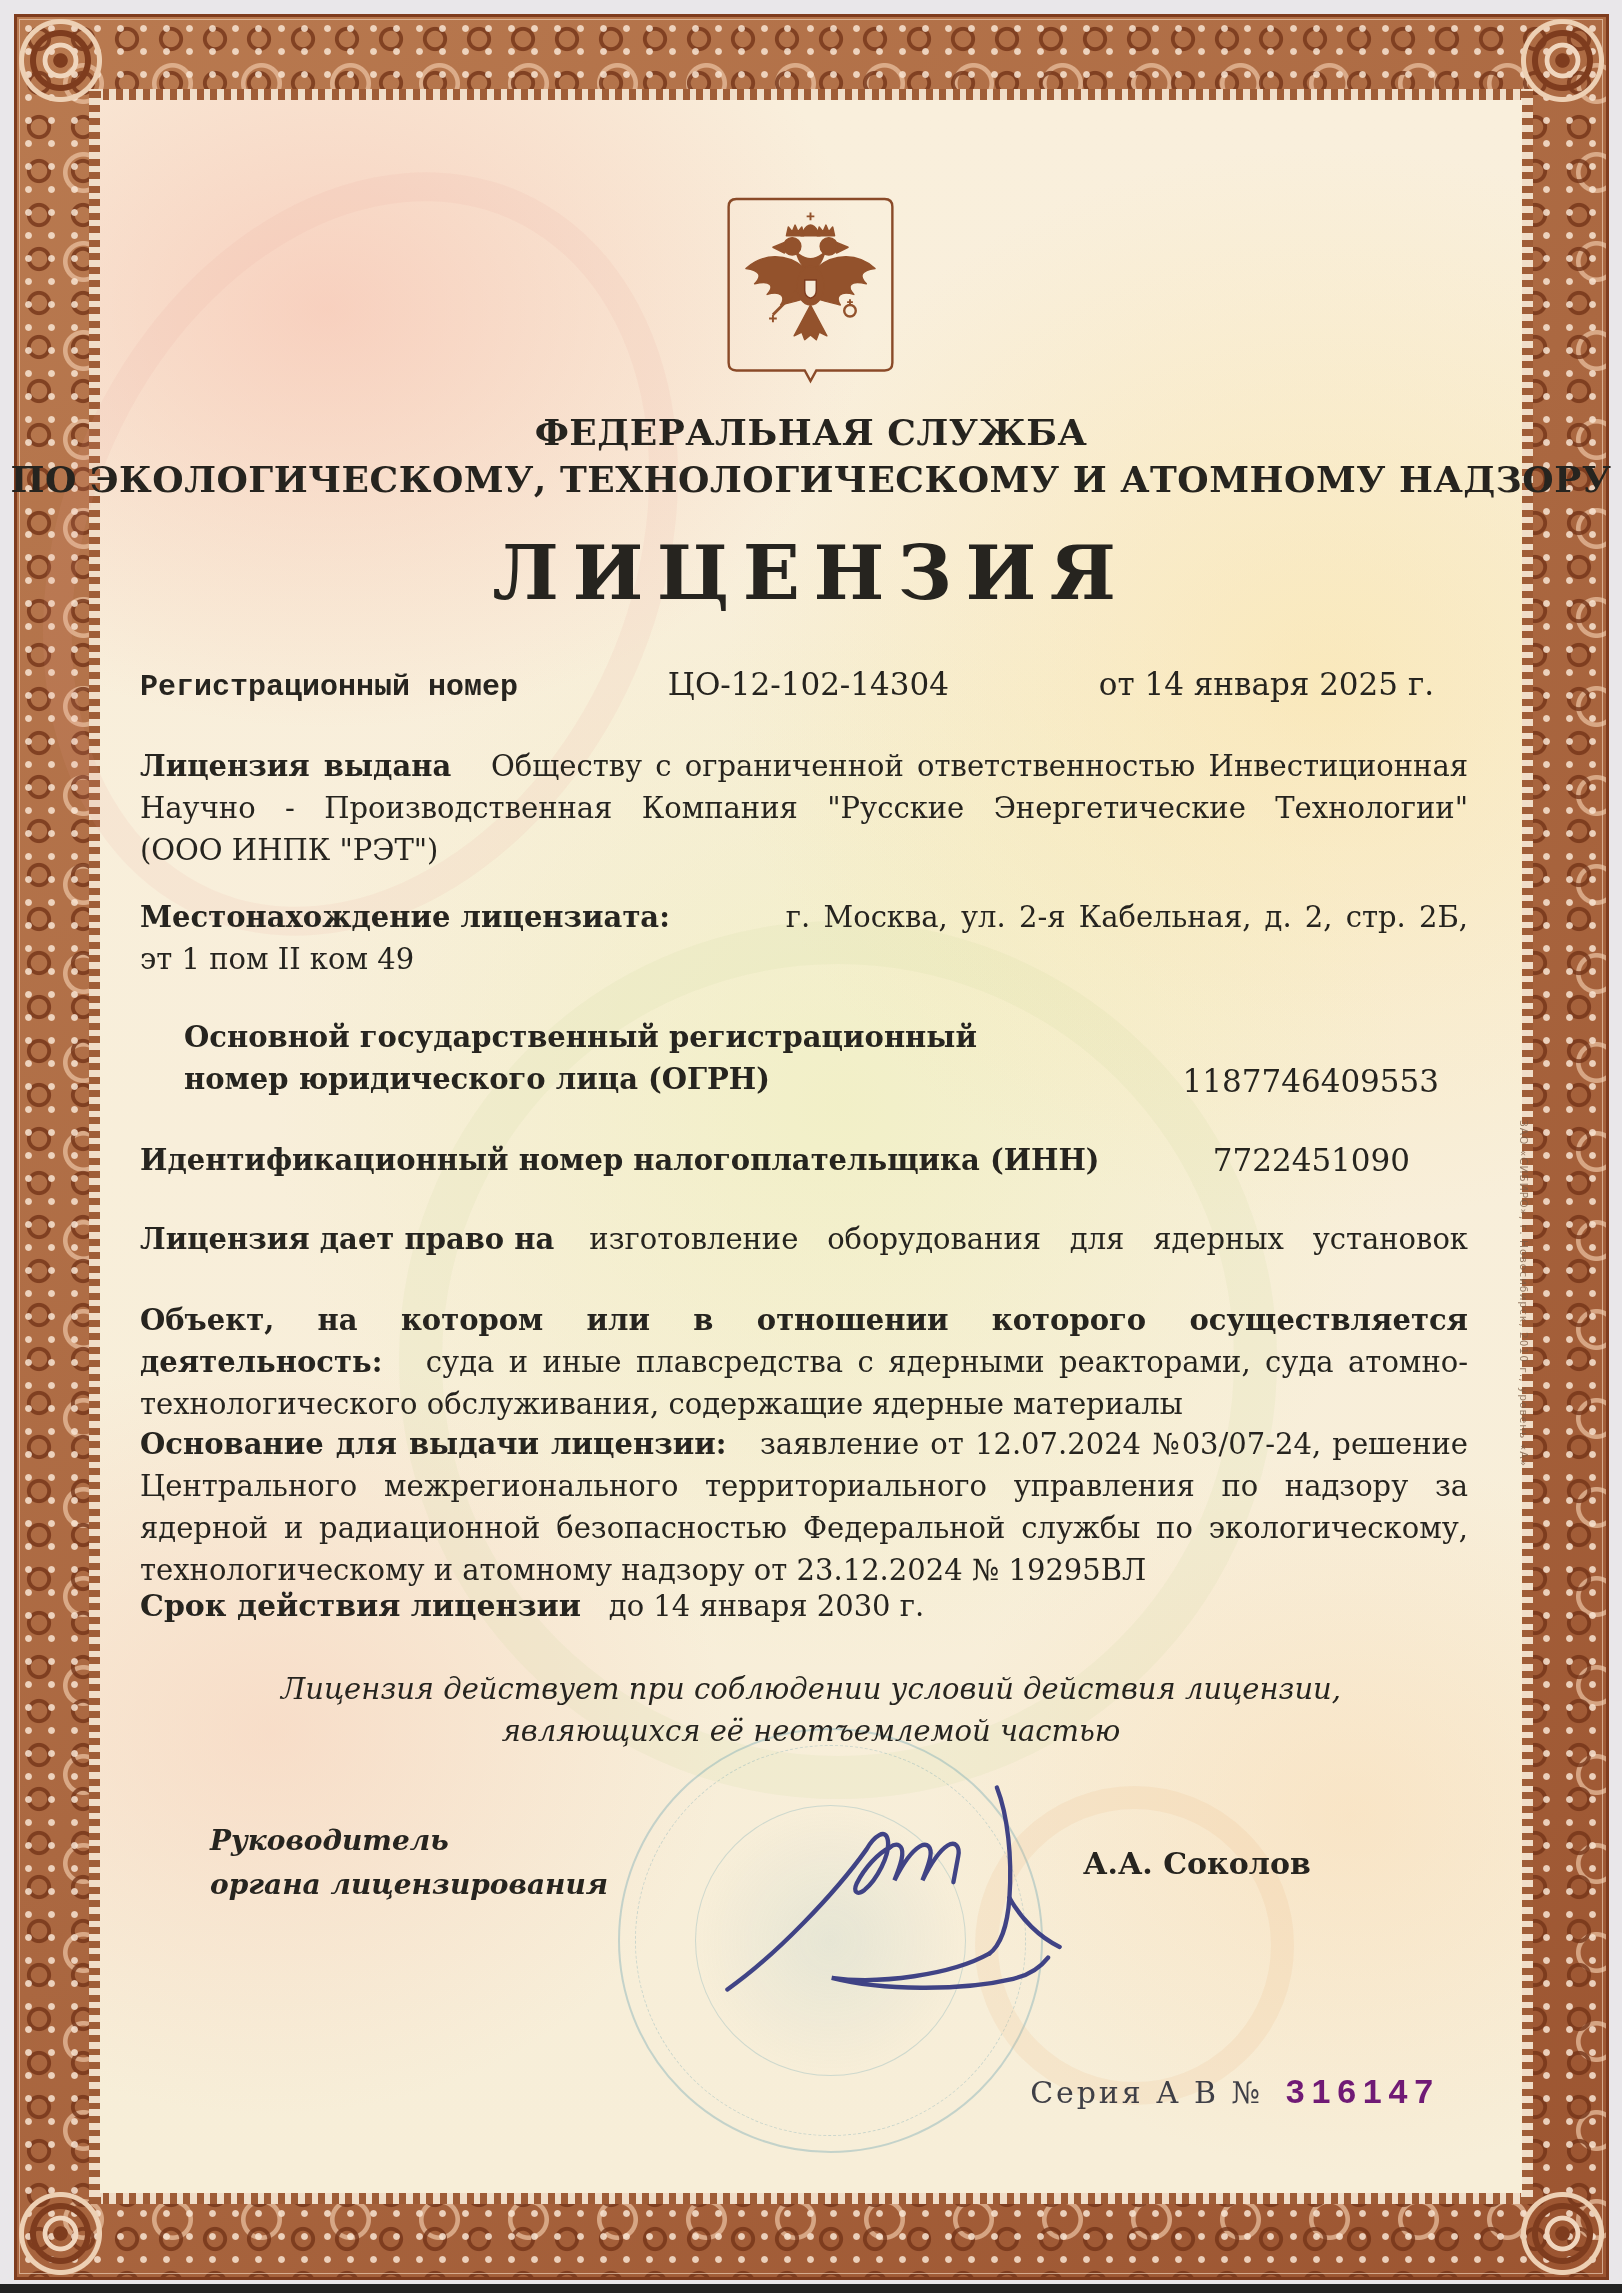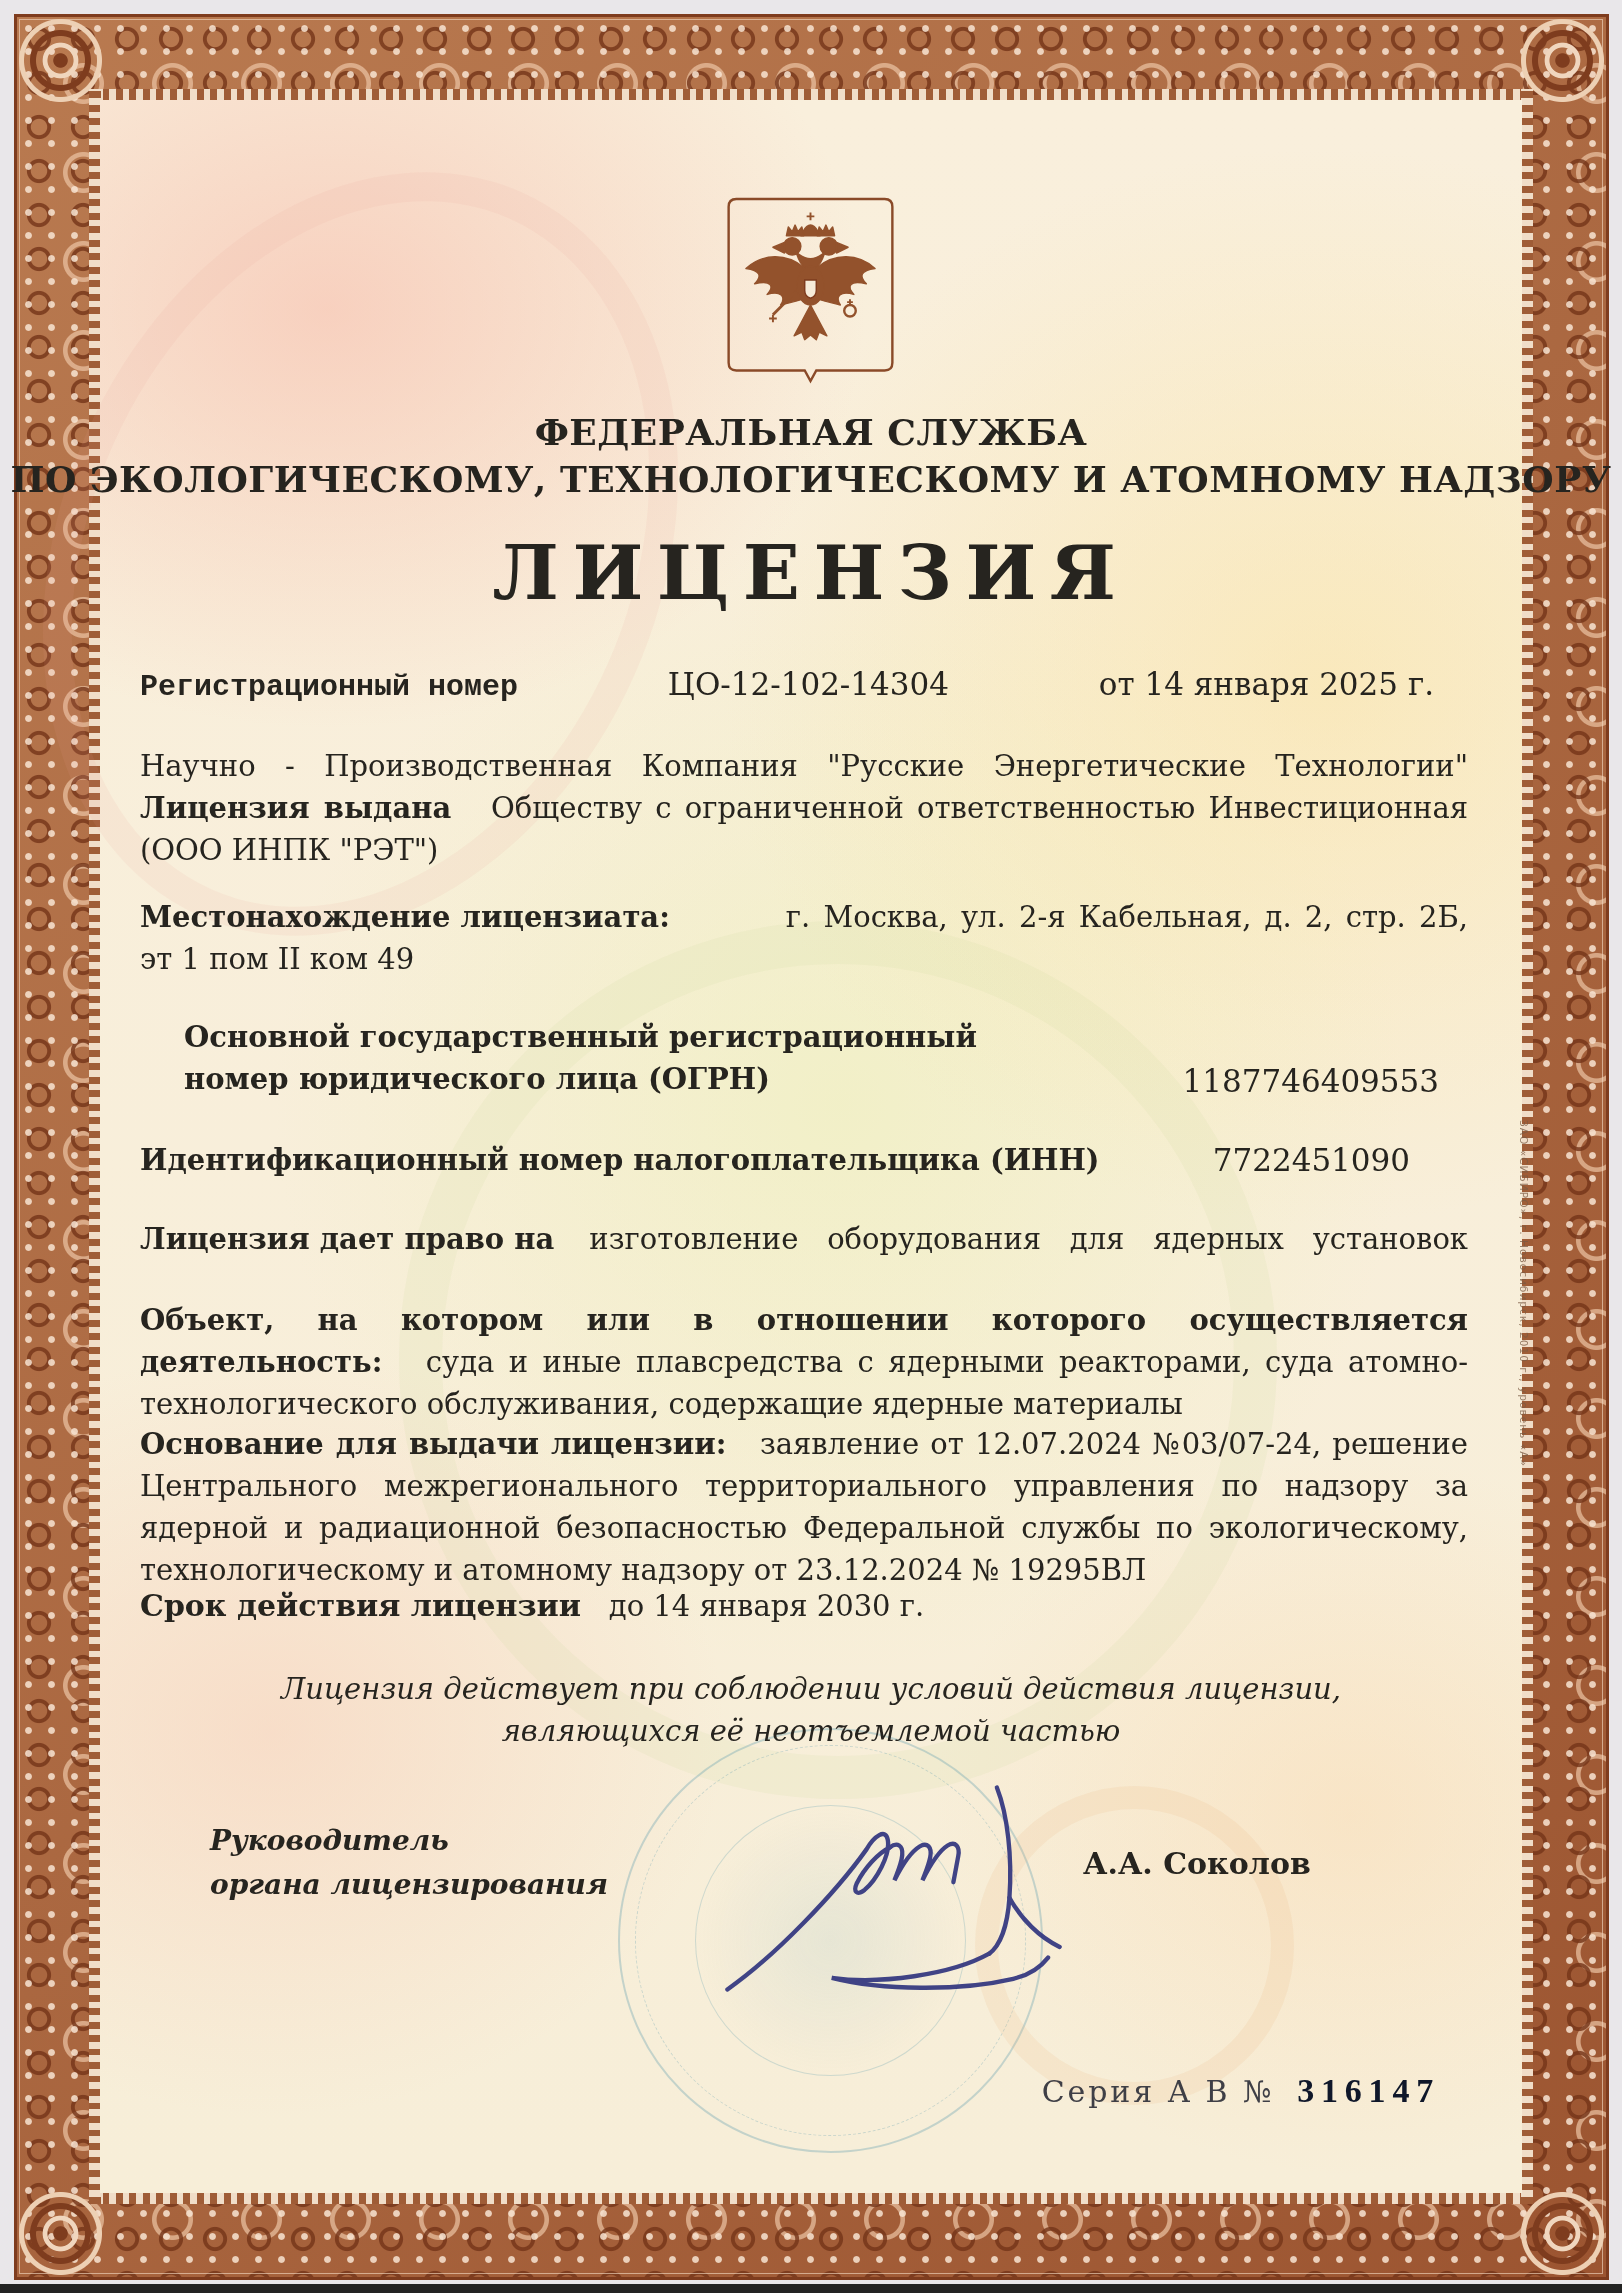--- a/index.html
+++ b/index.html
@@ -117,21 +117,21 @@
   .seal::before { content:""; position:absolute; inset:15.4px; border-radius:50%; border:1.9px dashed rgba(110,165,178,0.33); }
   .seal::after  { content:""; position:absolute; inset:75px; border-radius:50%; border:1.9px solid rgba(110,165,178,0.30);
     background:radial-gradient(circle at 50% 50%, rgba(130,180,190,0.14), transparent 70%); }
   .seal2 {
     left:975px; top:1786px; width:319px; height:319px; border-radius:50%;
     border:23px solid rgba(235,176,120,0.14);
   }
 
   .series { top:2072px; right:182px; display:flex; align-items:baseline; gap:23px; }
   .series .lab { font-size:30px; color:#3f3f46; letter-spacing:2.9px; }
-  .series .num { font-family:Liberation Serif, serif; font-weight:700; font-size:34px; color:#0f172a; letter-spacing:6.8px;text-align:center; }
+  .series .num { font-family:Liberation Sans, sans-serif; font-weight:700; font-size:34px; color:#701a75; letter-spacing:6.8px;text-align:center; }
 
   .imprint {
     left:1518px; top:1120px; height:444px; writing-mode:vertical-rl;
     font-family:"DejaVu Sans","Liberation Sans",sans-serif;
     font-size:10.6px; color:#7a5a42; opacity:0.75; letter-spacing:1px;
   }
 
   .scan-bar { position:absolute; left:0; right:0; bottom:0; height:8.7px; background:#232323; }
 </style>
 </head>
@@ -186,25 +186,25 @@
 
   <div class="abs license-title txt">ЛИЦЕНЗИЯ</div>
 
   <div class="abs reg-row txt">
     <span class="lab">Регистрационный номер</span>
     <span>ЦО-12-102-14304</span>
     <span>от 14 января 2025 г.</span>
   </div>
 
   <div class="abs para issued txt">
-    <div class="jline">Научно - Производственная Компания "Русские Энергетические Технологии"</div>
     <div class="jline">
       <b>Лицензия выдана</b>&nbsp;&nbsp;
       <span>Обществу с ограниченной ответственностью Инвестиционная</span>
     </div>
+    <div class="jline">Научно - Производственная Компания "Русские Энергетические Технологии"</div>
     <div class="lline">(ООО ИНПК "РЭТ")</div>
   </div>
 
   <div class="abs para location txt">
     <div class="loc-line1">
       <b>Местонахождение лицензиата:</b>
       <span class="val">г. Москва, ул. 2-я Кабельная, д. 2, стр. 2Б,</span>
     </div>
     <div class="lline">эт 1  пом II  ком 49</div>
   </div>

